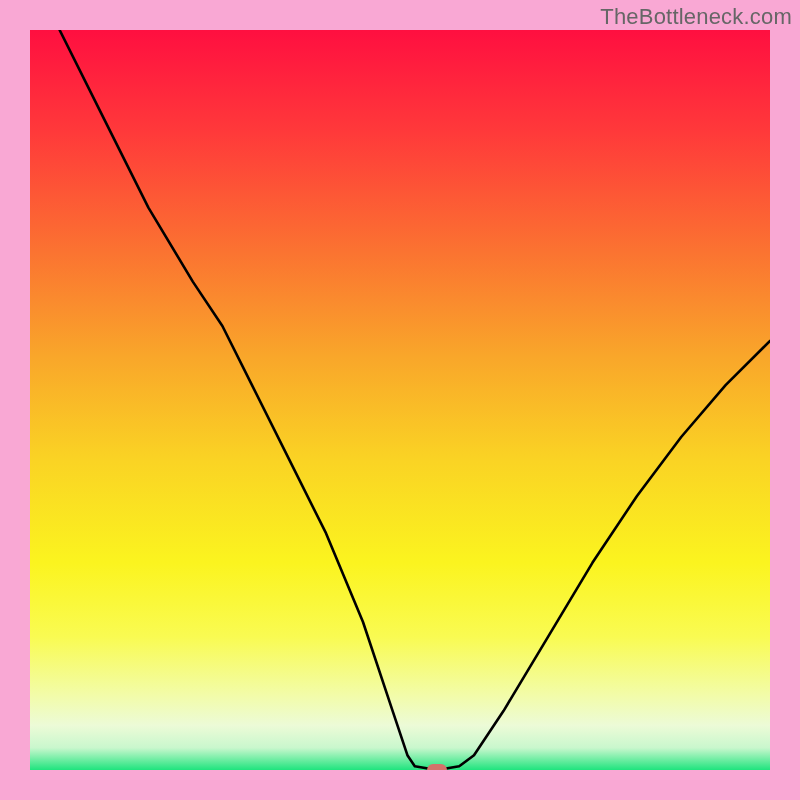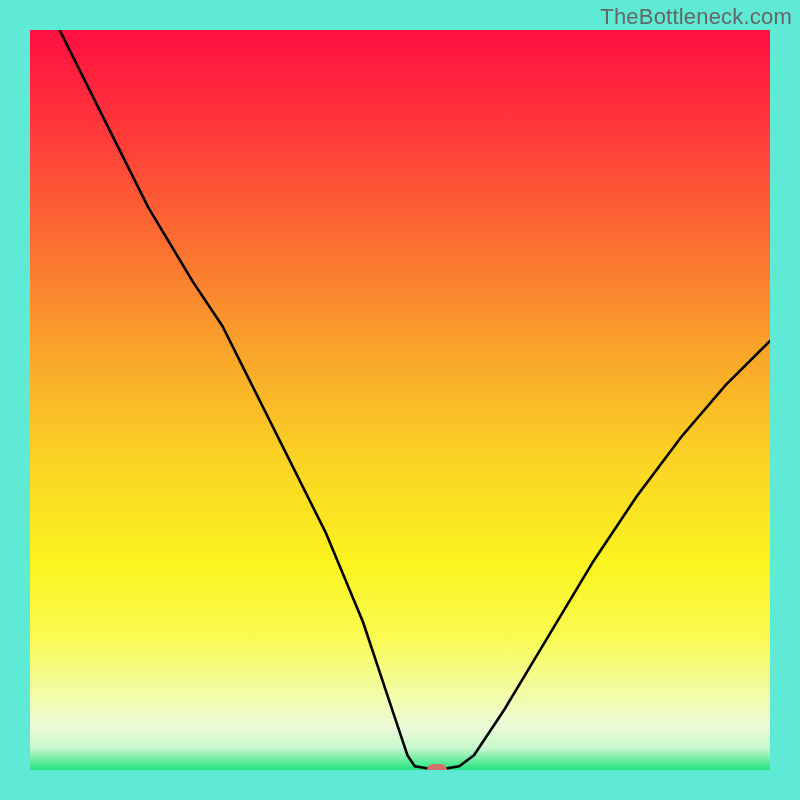--- a/index.html
+++ b/index.html
@@ -8,21 +8,21 @@
     width: 800px;
     height: 800px;
     background: #000;
     overflow: hidden;
     font-family: Arial, Helvetica, sans-serif;
   }
   .frame {
     position: relative;
     width: 800px;
     height: 800px;
-    background: #5eead4;
+    background: #f9a8d4;
   }
   .watermark {
     position: absolute;
     top: 4px;
     right: 8px;
     color: #666;
     font-size: 22px;
     font-weight: 500;
     letter-spacing: 0.2px;
     z-index: 10;

